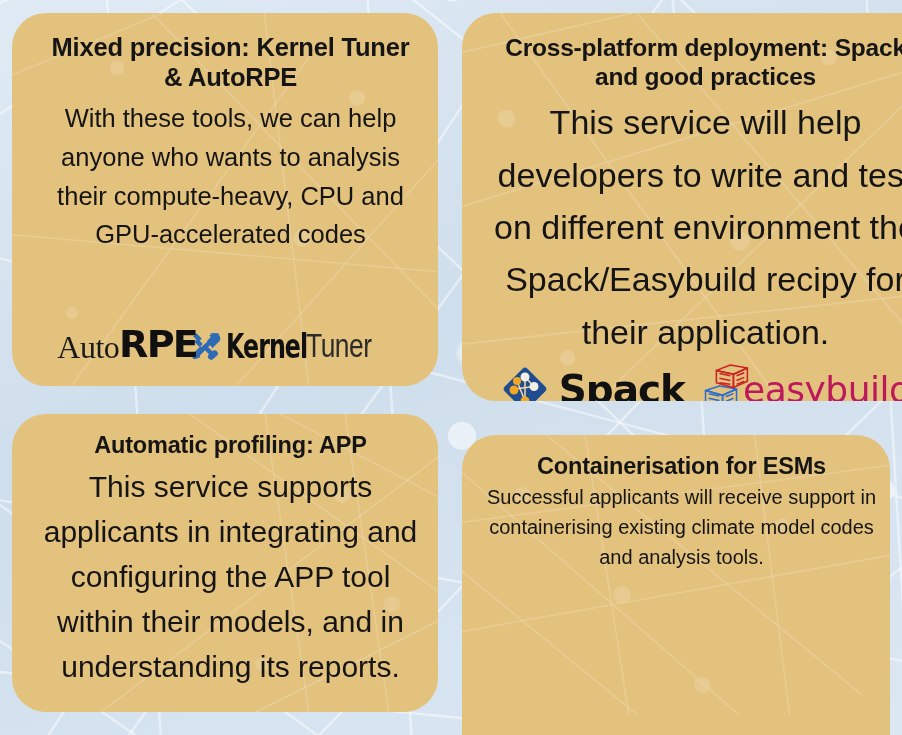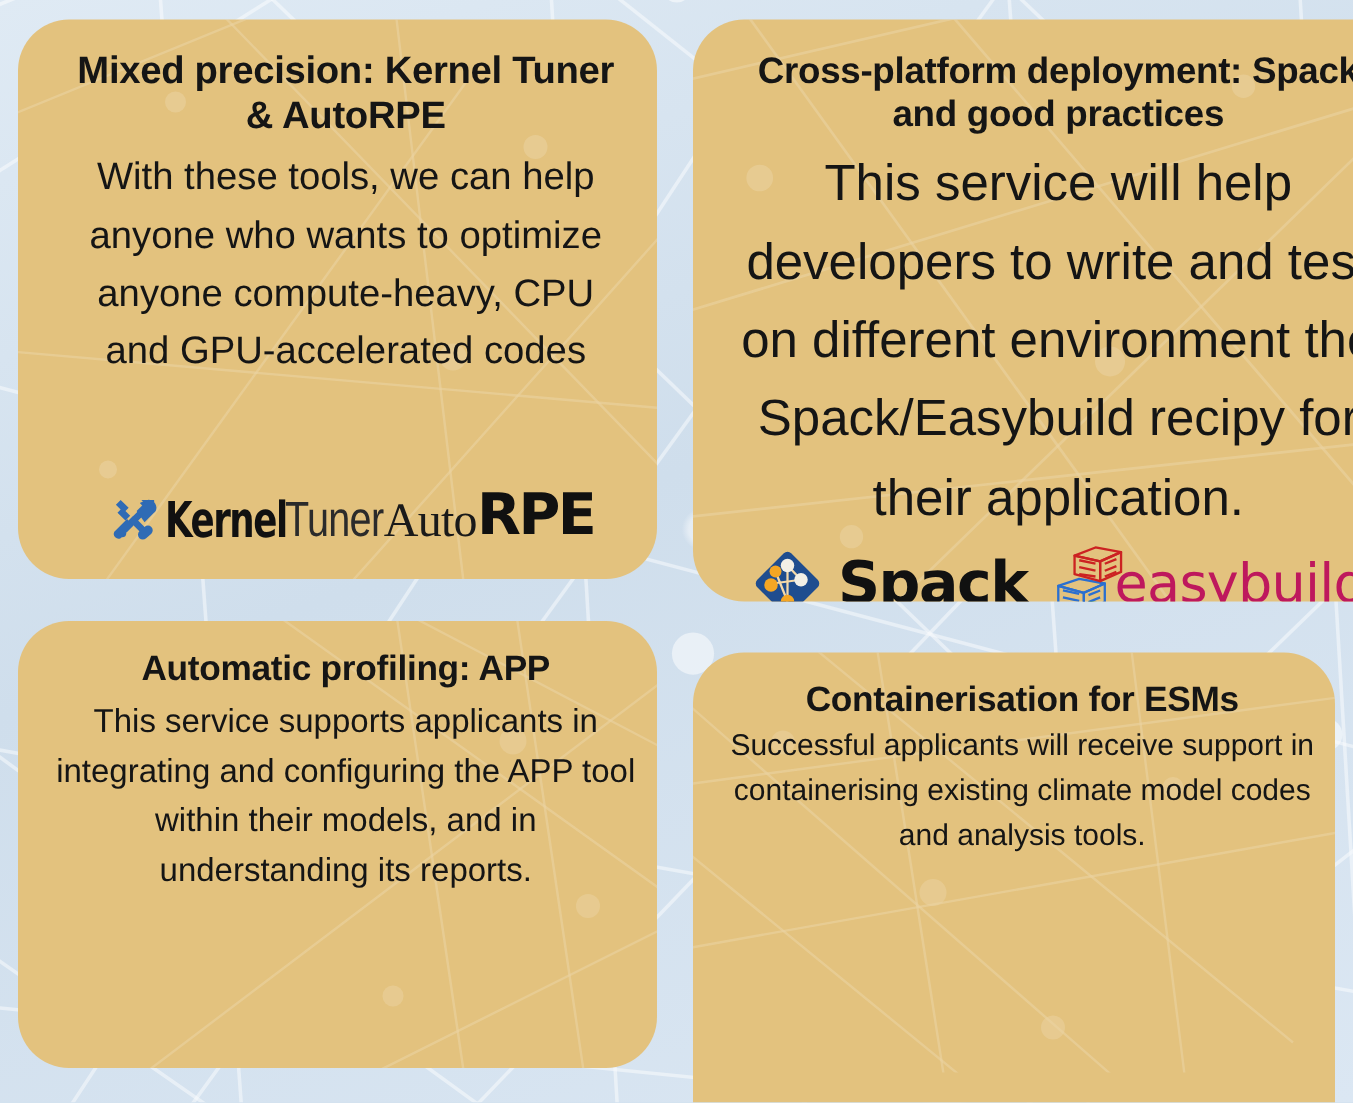--- a/index.html
+++ b/index.html
@@ -80,21 +80,21 @@
   
   #card-cross-platform { left: 462px; top: 13px; width: 476px; height: 388px; }
   #card-cross-platform .card-inner { padding: 20px 14px 0 14px; }
   #card-cross-platform .card-title { font-size: 24.5px; line-height: 1.19; }
   #card-cross-platform .card-body  { font-size: 34px; line-height: 1.54; margin-top: 5px; }
 
   
   #card-automatic-profiling { left: 12px; top: 414px; width: 426px; height: 298px; }
   #card-automatic-profiling .card-inner { padding: 17px 14px 0 14px; }
   #card-automatic-profiling .card-title { font-size: 23.5px; line-height: 1.2; }
-  #card-automatic-profiling .card-body  { font-size: 22px; line-height: 1.5; margin-top: 5px; }
+  #card-automatic-profiling .card-body  { font-size: 30px; line-height: 1.5; margin-top: 5px; }
 
   
   #card-containerisation { left: 462px; top: 435px; width: 428px; height: 352px; }
   #card-containerisation .card-inner { padding: 17px 12px 0 12px; }
   #card-containerisation .card-title { font-size: 23.5px; line-height: 1.2; }
   #card-containerisation .card-body  { font-size: 20px; line-height: 1.5; margin-top: 2px; }
 
   
   .logo-row {
     margin-top: auto;
@@ -226,45 +226,45 @@
       </g>
       <g fill="#ffffff" fill-opacity="0.55">
         <circle cx="105" cy="55" r="7"></circle>
           <circle cx="345" cy="85" r="8"></circle>
         <circle cx="290" cy="225" r="9"></circle>
           <circle cx="60" cy="300" r="6"></circle>
       </g>
     </svg>
     <div class="card-inner">
       <div class="card-title">Mixed precision: Kernel Tuner &amp; AutoRPE</div>
-      <div class="card-body">With these tools, we can help anyone who wants to optimize anyone compute-heavy, CPU and GPU-accelerated codes</div>
+      <div class="card-body">With these tools, we can help anyone who wants to analysis their compute-heavy, CPU and GPU-accelerated codes</div>
 
       <div class="logo-row">
+
+        <div class="logo arpe">
+          <span class="arpe-auto">Auto</span>
+          <span class="arpe-rpe">RPE</span>
+        </div>
 
         <div class="logo">
           <svg class="kt-icon" viewBox="0 0 64 64">
             <g fill="#2f6bb5">
               <path d="M46 8 L58 20 L52 26 L48 22 L22 48 L16 42 L42 16 L38 12 Z"></path>
               <path d="M14 8 L24 18 L20 22 L26 28 L20 34 L10 24 L14 20 L8 14 Z"></path>
               <path d="M46 56 a6 6 0 0 1 -8.5 -8.5 L24 34 L30 28 L44 42 a6 6 0 0 1 8.5 8.5 Z"></path>
               <circle cx="16" cy="50" r="5"></circle>
               <path d="M40 8 L56 8 L56 24 L48 16 Z" fill="#2f6bb5"></path>
             </g>
             <g fill="#2f6bb5">
               <path d="M6 48 L22 32 L30 40 L14 56 a6 6 0 0 1 -8 -8 Z"></path>
               <path d="M34 22 L48 8 a10 10 0 0 1 10 14 L44 36 Z"></path>
             </g>
           </svg>
           <span class="kt-kernel">Kernel</span>
           <span class="kt-tuner">Tuner</span>
-        </div>
-
-        <div class="logo arpe">
-          <span class="arpe-auto">Auto</span>
-          <span class="arpe-rpe">RPE</span>
         </div>
       </div>
     </div>
   </div>
 
   <div class="card" id="card-cross-platform">
     <svg class="card-mesh" viewBox="0 0 428 388" preserveAspectRatio="none">
       <g stroke="#ffffff" stroke-opacity="0.6" fill="none" stroke-width="1.6">
         <path d="M-20 40 L 240 -20"></path>
           <path d="M-20 180 L 440 40"></path>

